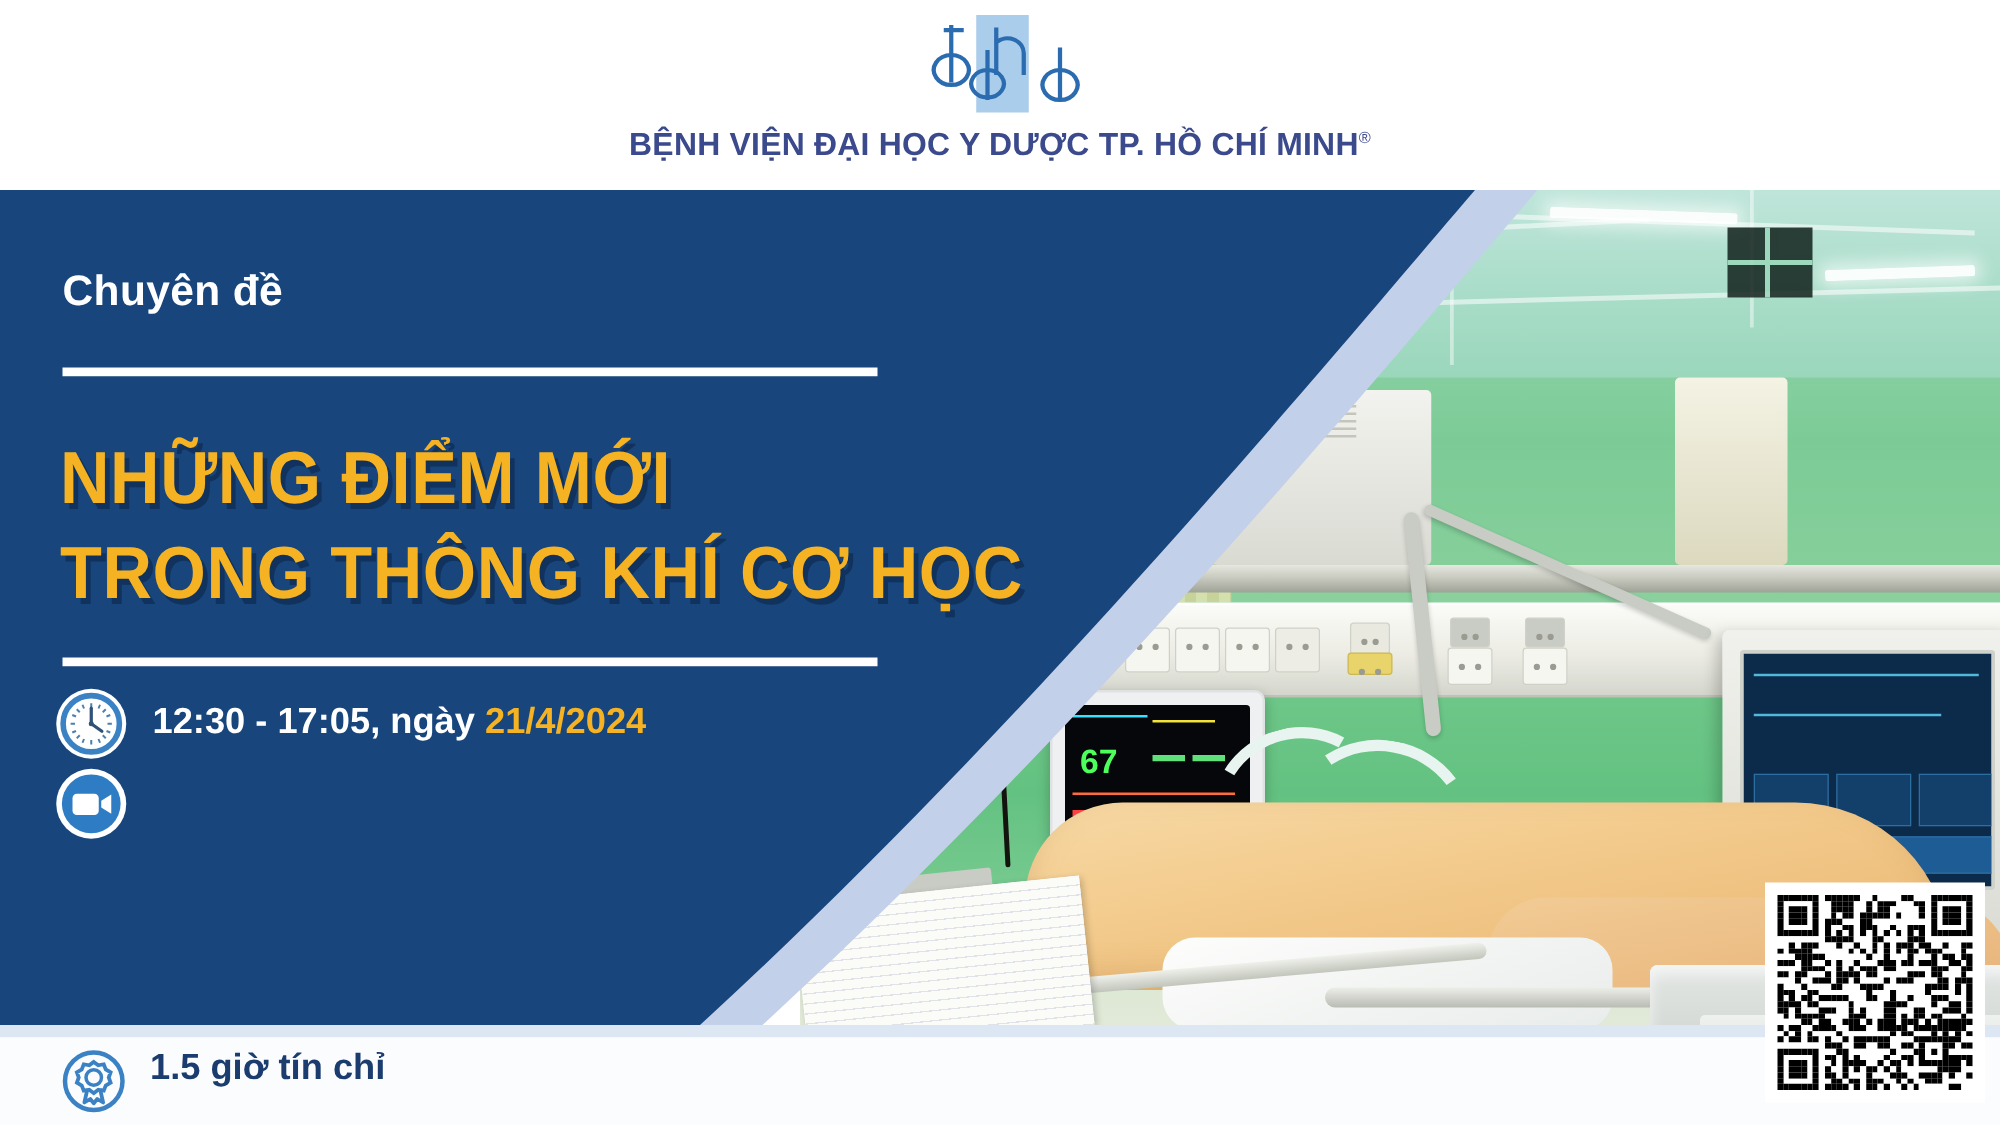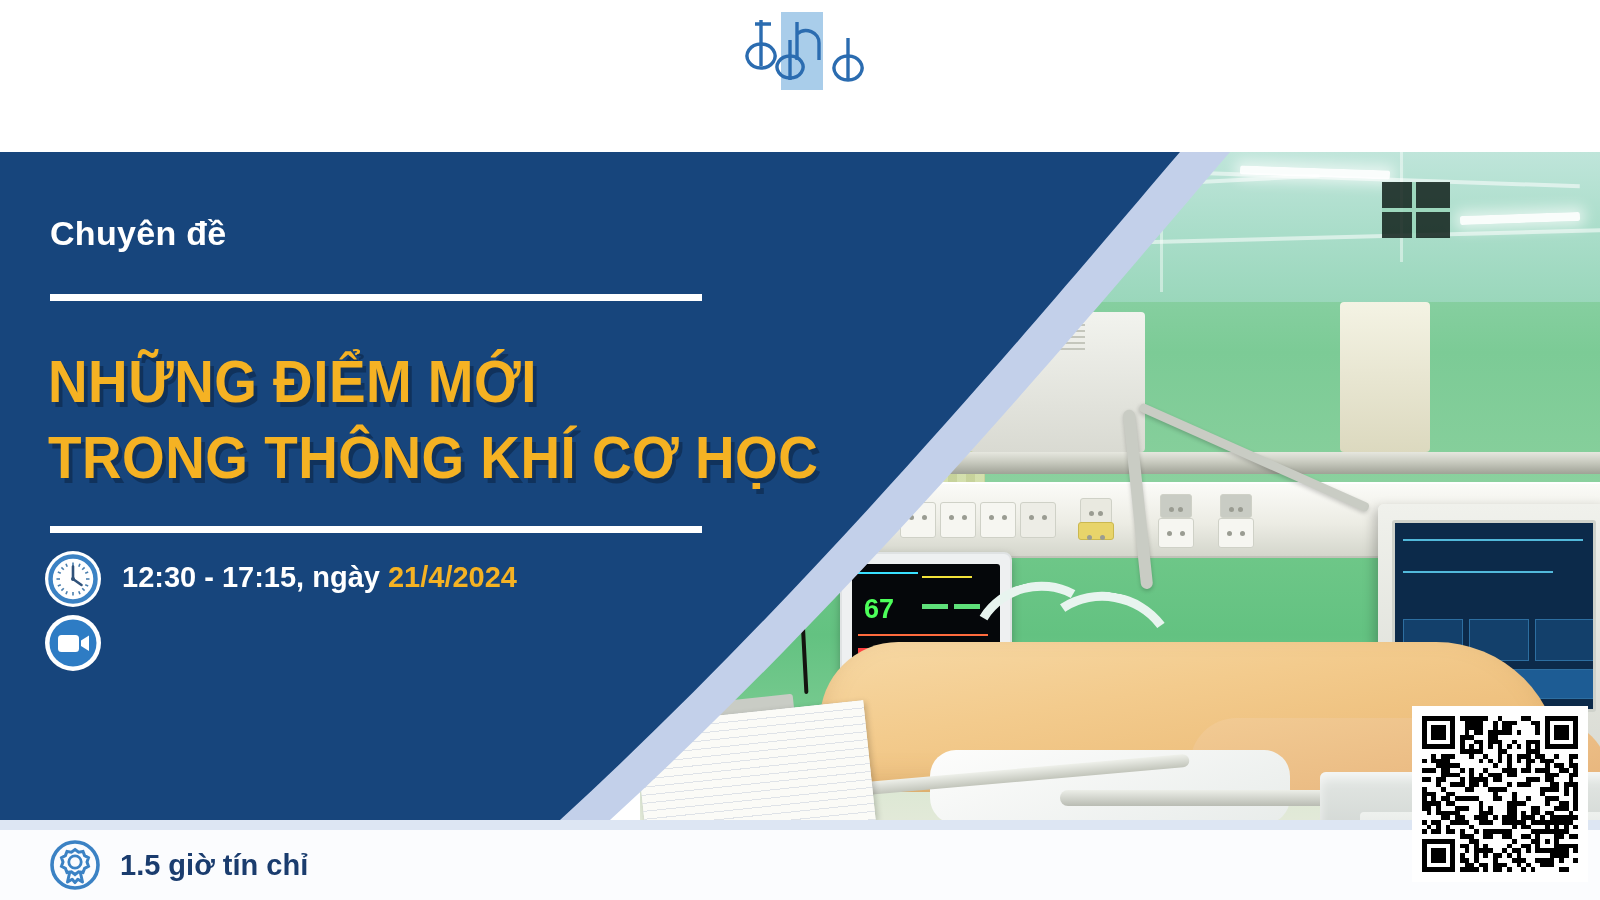--- a/index.html
+++ b/index.html
@@ -150,21 +150,21 @@
   .icon svg{display:block;}
   .rowtext{font-size:29px;font-weight:bold;color:#ffffff;line-height:1.33;padding-top:8px;white-space:nowrap;}
   .row.loc .rowtext{padding-top:2px;}
   .hl{color:#F5B223;}
   .sub{display:block;font-size:28.5px;font-weight:bold;color:#ffffff;}
   .paren{font-weight:bold;color:#ffffff;}
 
   
   .strip{position:absolute;left:0;top:820px;width:1600px;height:10px;background:#dde6f3;z-index:30;}
   .footer{position:absolute;left:0;top:830px;width:1600px;height:70px;background:#fbfcfe;z-index:30;}
-  .credit{position:absolute;left:48px;top:8px;display:flex;align-items:center;}
+  .credit{position:absolute;left:48px;top:8px;display:flex;}
   .credit .icon{width:54px;height:54px;margin-right:18px;}
   .credit-text{font-size:29px;font-weight:bold;color:#1A3C6E;}
   .qrtext{position:absolute;left:870px;top:14px;font-size:30px;font-weight:bold;font-style:italic;color:#1A3C6E;white-space:nowrap;}
 
   
   .qr{position:absolute;left:1412px;top:706px;width:176px;height:176px;background:#ffffff;
      padding:10px;box-sizing:border-box;z-index:35;}
   .qr canvas,.qr .grid{width:156px;height:156px;display:block;}
   .qr .grid{display:grid;}
   .qr .grid i{display:block;}
@@ -181,20 +181,23 @@
         <g fill="none" stroke="#2B6CB0" stroke-width="3.4">
           <path d="M26 12 L26 58 M20 16 L36 16"></path>
           <path d="M26 36 a14 12 0 1 0 0.1 0"></path>
           <path d="M55 32 L55 72"></path>
           <path d="M55 48 a13 11 0 1 0 0.1 0"></path>
           <path d="M62 14 L62 52 M62 26 a13 12 0 0 1 22 9 L84 52"></path>
           <path d="M113 30 L113 72"></path>
           <path d="M113 48 a14 12 0 1 0 0.1 0"></path>
         </g>
       </svg>
+    </div>
+    <div class="hosp-name">
+      <span>BỆNH VIỆN ĐẠI HỌC Y DƯỢC TP. HỒ CHÍ MINH</span><sup>®</sup>
     </div>
   </div>
 
   <div class="photo">
     <div class="photo-inner">
       <div class="ceil">
         <div class="rail" style="left:-20px;top:40px;width:700px;transform:rotate(-3deg)"></div>
         <div class="rail" style="left:120px;top:18px;width:820px;transform:rotate(2deg)"></div>
         <div class="rail" style="left:200px;top:86px;width:780px;transform:rotate(-1.5deg)"></div>
         <div class="post" style="left:230px;top:0;height:120px"></div>
@@ -320,21 +323,21 @@
                 <line x1="41.2" y1="34.8" x2="44.2" y2="36"></line>
               <line x1="13.8" y1="36" x2="16.8" y2="34.8"></line>
                 <line x1="41.2" y1="23.2" x2="44.2" y2="22"></line>
             </g>
             <line x1="29" y1="29" x2="29" y2="16.5" stroke="#30527a" stroke-width="2.6" stroke-linecap="round"></line>
             <line x1="29" y1="29" x2="37.5" y2="35" stroke="#30527a" stroke-width="2.6" stroke-linecap="round"></line>
             <circle cx="29" cy="29" r="2" fill="#30527a"></circle>
           </svg>
         </div>
         <div class="rowtext">
-          <span>12:30 - 17:15, ngày </span><span class="hl">21/4/2024</span>
+          <span>12:30 - 17:05, ngày </span><span class="hl">21/4/2024</span>
         </div>
       </div>
 
 
       <div class="row">
         <div class="icon">
           <svg width="58" height="58" viewBox="0 0 58 58">
             <circle cx="29" cy="29" r="28" fill="#ffffff"></circle>
             <circle cx="29" cy="29" r="23.5" fill="#2E7CC4"></circle>
             <rect x="14" y="21" width="21" height="17" rx="3.5" fill="#ffffff"></rect>

